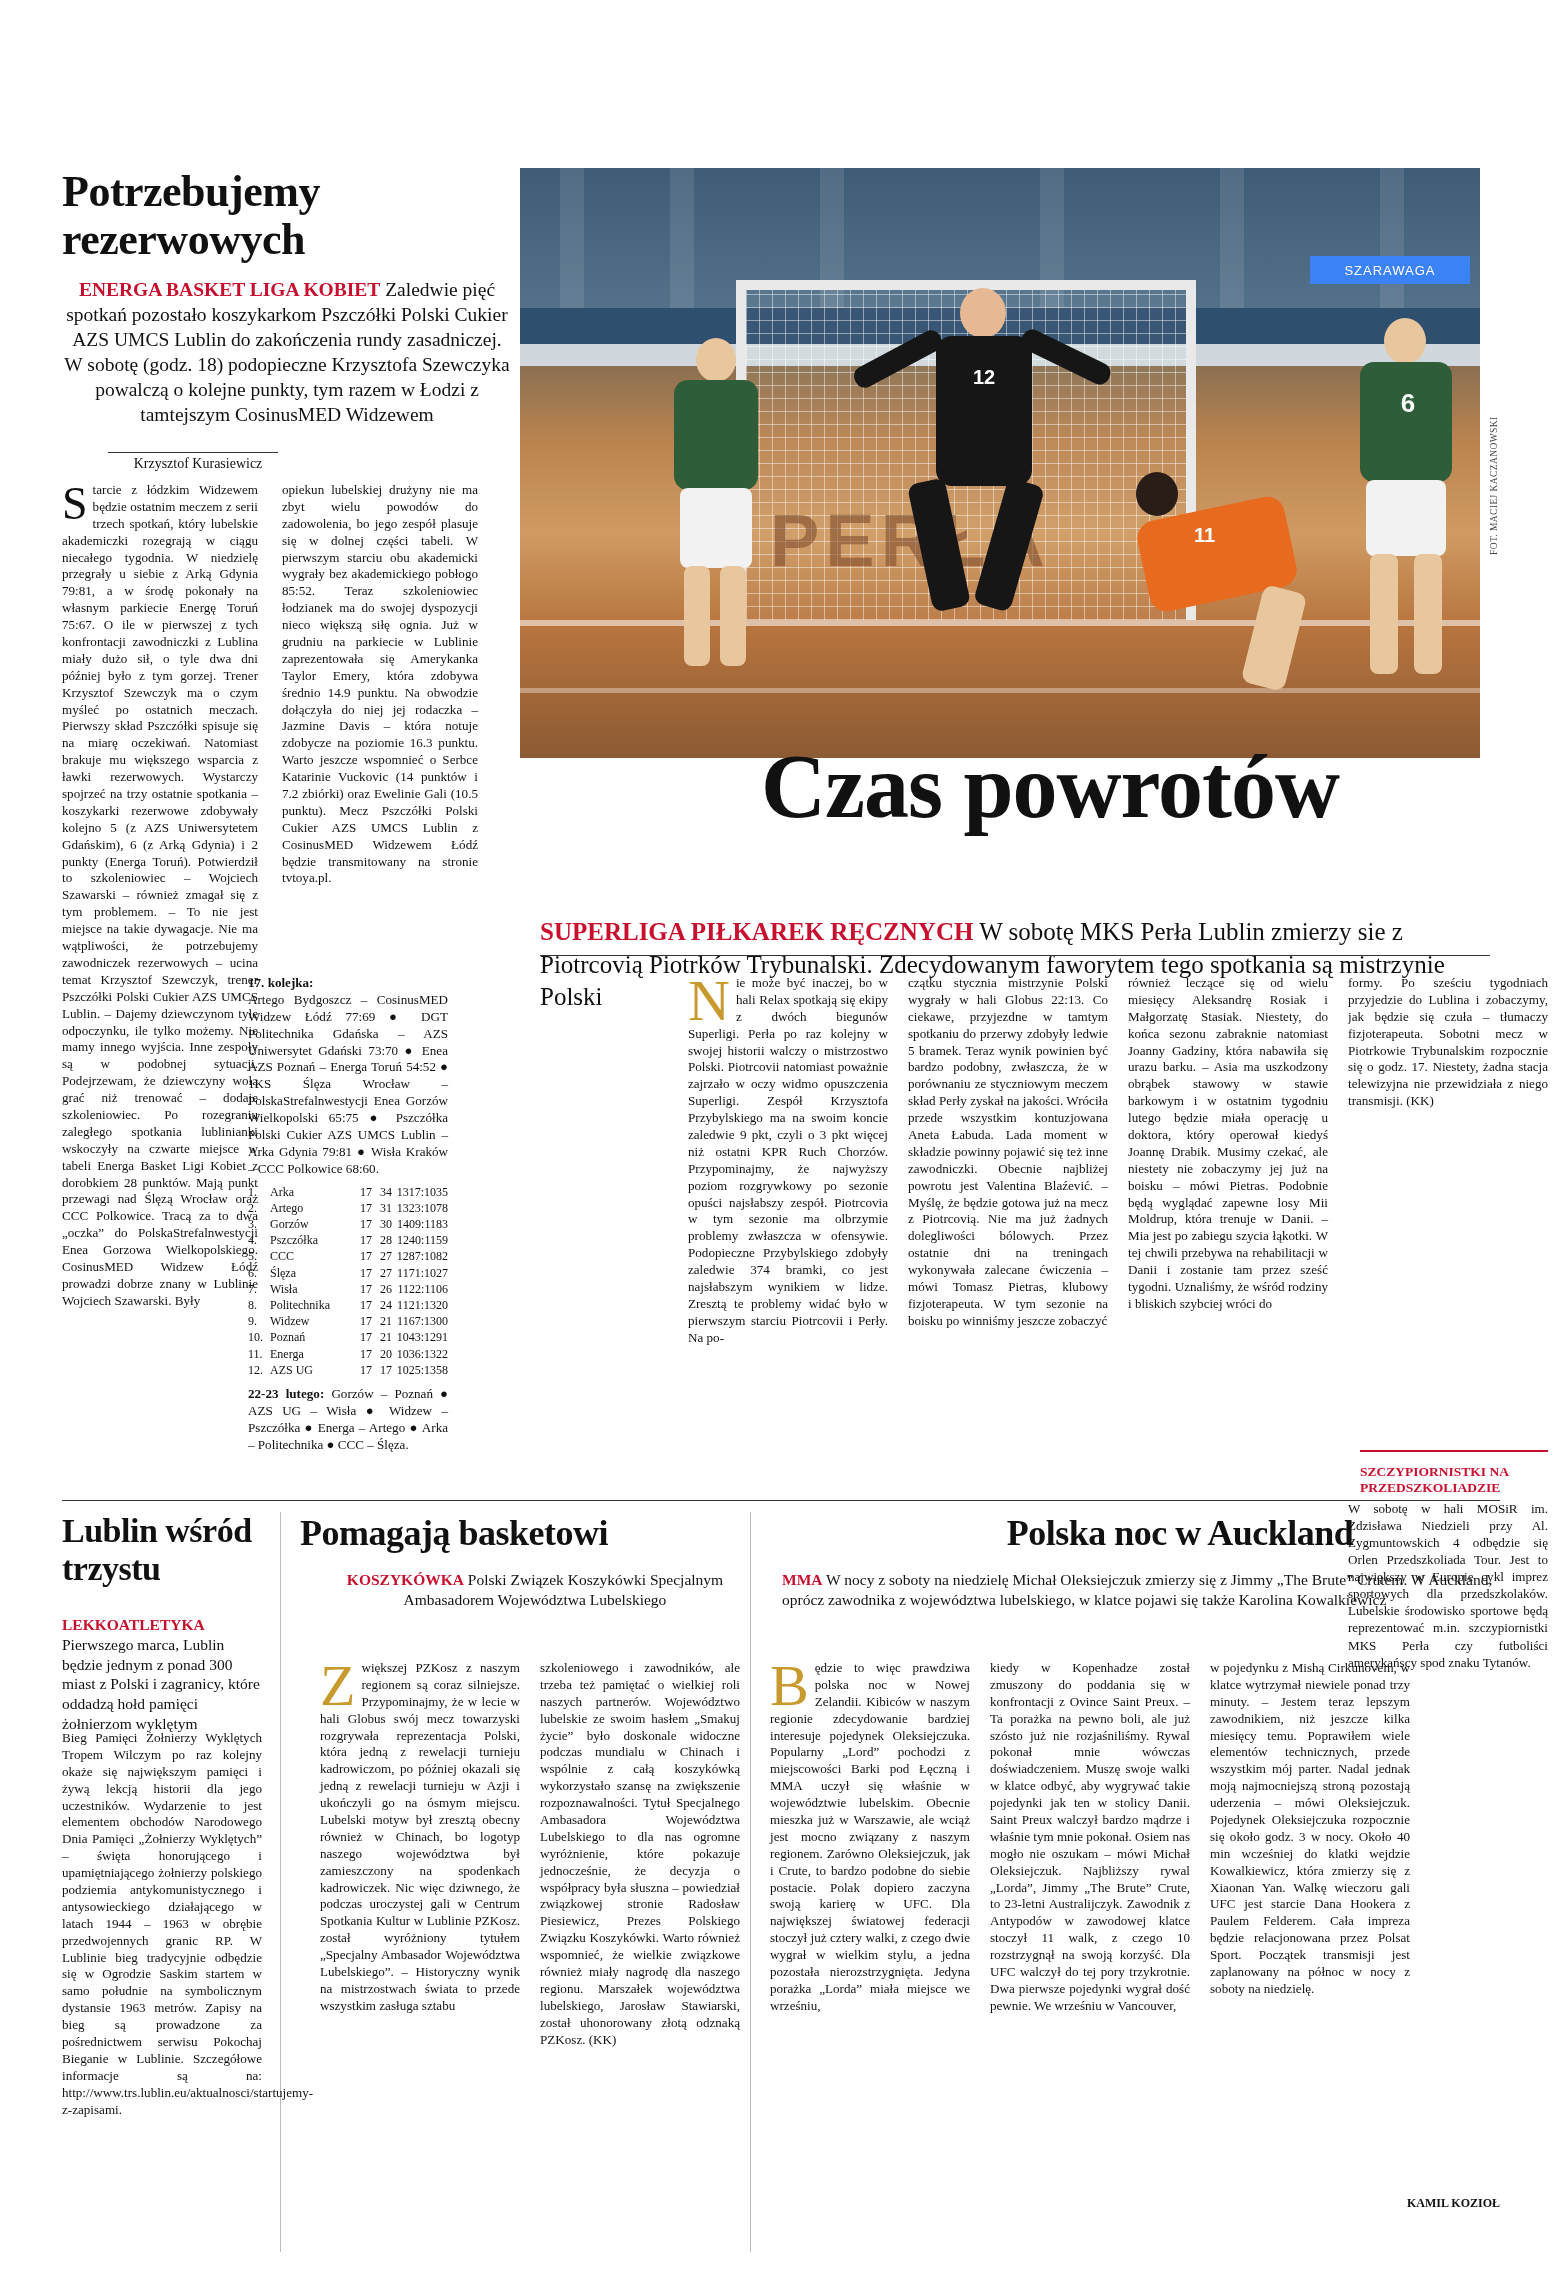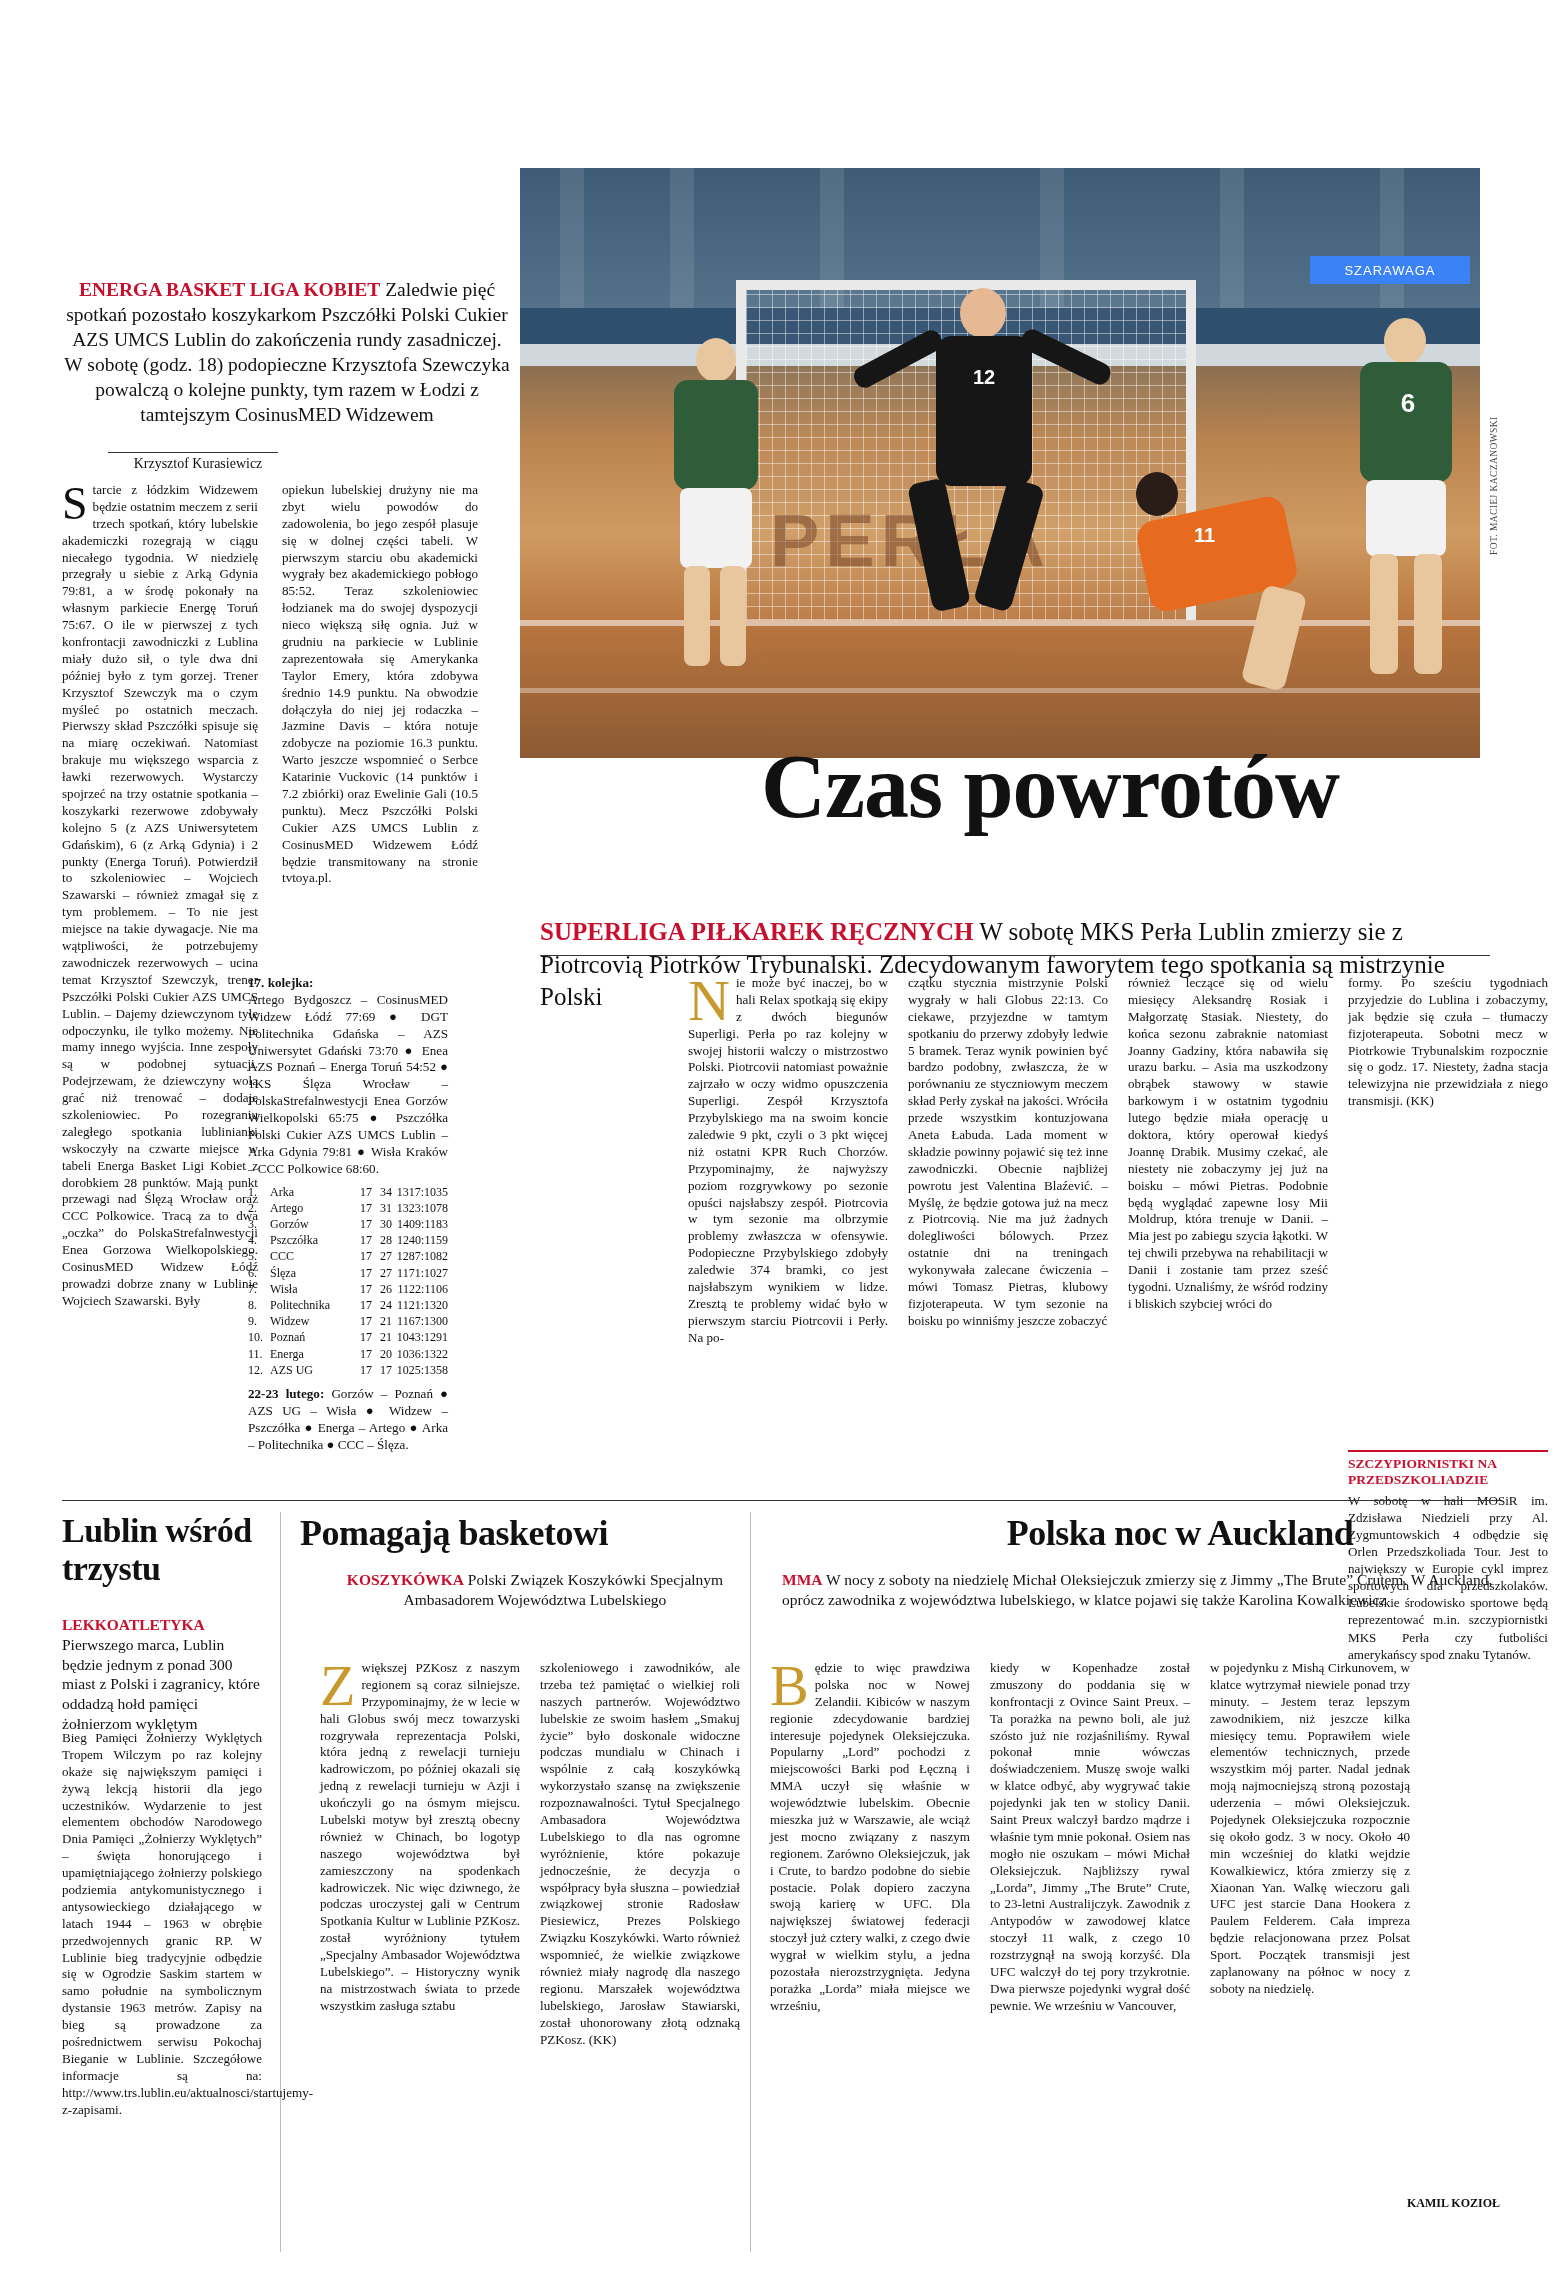--- a/index.html
+++ b/index.html
@@ -173,21 +173,21 @@
   .standings td.tm { width:86px; }
   .standings td.n { width:20px; text-align:right; padding-right:4px;}
   .standings td.pt { text-align:right; }
 
   
   .redbox {
     position:absolute; left:1348px; top:1450px; width:200px;
   }
   .redbox .hd {
     color:#c8102e; font-weight:bold; font-size:13.5px; line-height:1.2;
-    border-top:2px solid #c8102e; padding-top:4px;
+    border-top:2px solid #c8102e; padding-top:12px;margin-left:12px;
   }
   .redbox .bd { font-size:13.1px; line-height:1.3; margin-top:4px; text-align:justify;}
 
   
   .rule-bottom {
     position:absolute; left:62px; top:1500px; width:1438px; border-top:1px solid #333;
   }
   .b-title {
     position:absolute; font-weight:bold; letter-spacing:-0.5px;
   }
@@ -215,20 +215,21 @@
   }
   .sig { font-weight:bold; }
   .vrule { position:absolute; width:1px; background:#bbb; }
 </style>
 </head>
 <body>
 
 <div class="page">
 
 
+  <div class="lead-title">Potrzebujemy rezerwowych</div>
   <div class="lead-deck">
     <span class="kicker">ENERGA BASKET LIGA KOBIET</span><span> Zaledwie pięć spotkań pozostało koszykarkom Pszczółki Polski Cukier AZS UMCS Lublin do zakończenia rundy zasadniczej. W sobotę (godz. 18) podopieczne Krzysztofa Szewczyka powalczą o kolejne punkty, tym razem w Łodzi z tamtejszym CosinusMED Widzewem</span>
   </div>
   <div class="byline-rule"></div>
   <div class="byline">Krzysztof Kurasiewicz</div>
   <div class="col-a">
     <span class="drop">S</span><span>tarcie z łódzkim Widzewem będzie ostatnim meczem z serii trzech spotkań, który lubelskie akademiczki rozegrają w ciągu niecałego tygodnia. W niedzielę przegrały u siebie z Arką Gdynia 79:81, a w środę pokonały na własnym parkiecie Energę Toruń 75:67. O ile w pierwszej z tych konfrontacji zawodniczki z Lublina miały dużo sił, o tyle dwa dni później było z tym gorzej.
 Trener Krzysztof Szewczyk ma o czym myśleć po ostatnich meczach. Pierwszy skład Pszczółki spisuje się na miarę oczekiwań. Natomiast brakuje mu większego wsparcia z ławki rezerwowych. Wystarczy spojrzeć na trzy ostatnie spotkania – koszykarki rezerwowe zdobywały kolejno 5 (z AZS Uniwersytetem Gdańskim), 6 (z Arką Gdynia) i 2 punkty (Energa Toruń). Potwierdził to szkoleniowiec – Wojciech Szawarski – również zmagał się z tym problemem.
 – To nie jest miejsce na takie dywagacje. Nie ma wątpliwości, że potrzebujemy zawodniczek rezerwowych – ucina temat Krzysztof Szewczyk, trener Pszczółki Polski Cukier AZS UMCS Lublin. – Dajemy dziewczynom tyle odpoczynku, ile tylko możemy. Nie mamy innego wyjścia. Inne zespoły są w podobnej sytuacji. Podejrzewam, że dziewczyny wolą grać niż trenować – dodaje szkoleniowiec.
 Po rozegraniu zaległego spotkania lublinianki wskoczyły na czwarte miejsce w tabeli Energa Basket Ligi Kobiet z dorobkiem 28 punktów. Mają punkt przewagi nad Ślęzą Wrocław oraz CCC Polkowice. Tracą za to dwa „oczka” do PolskaStrefalnwestycji Enea Gorzowa Wielkopolskiego.

